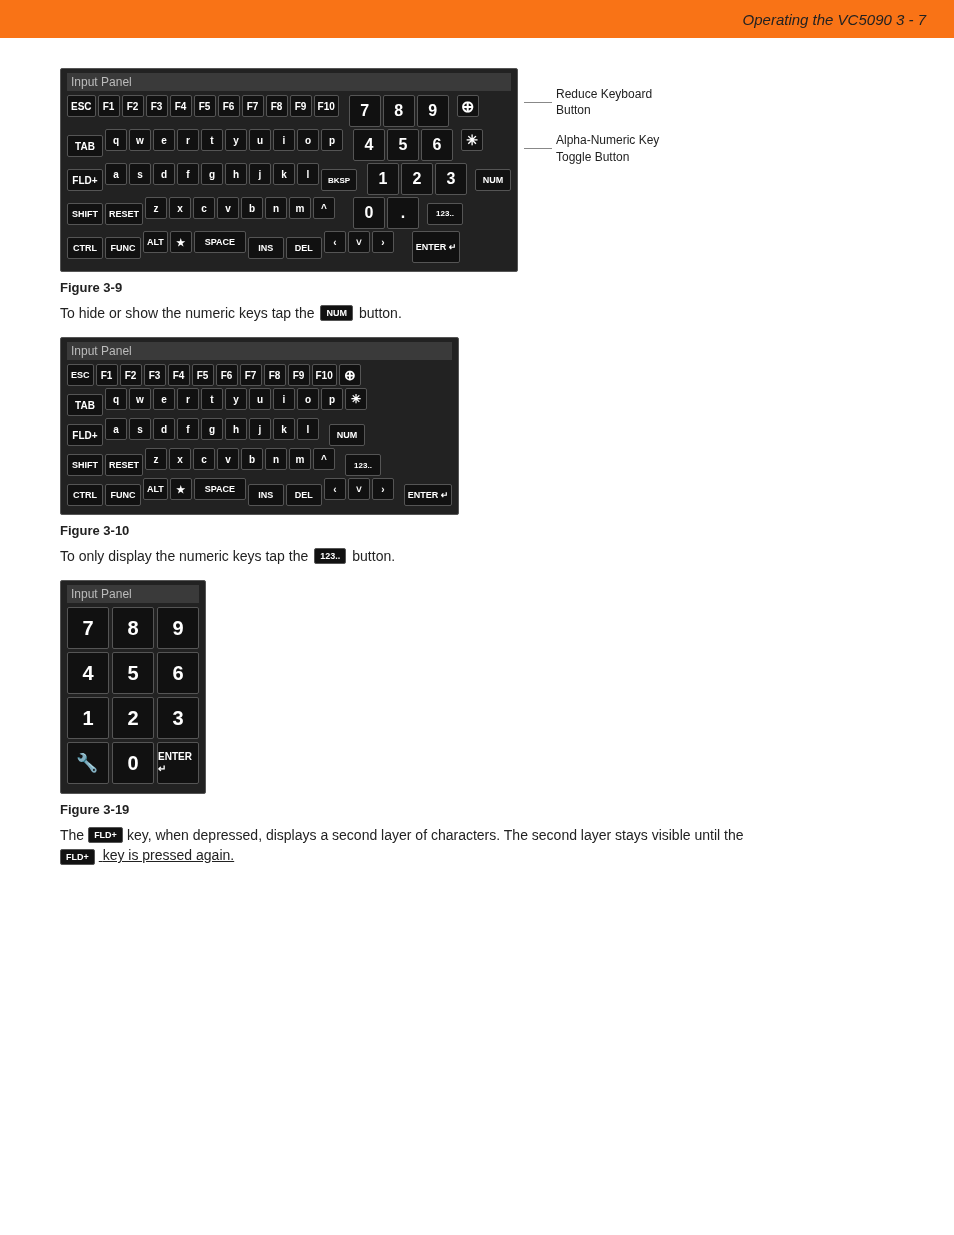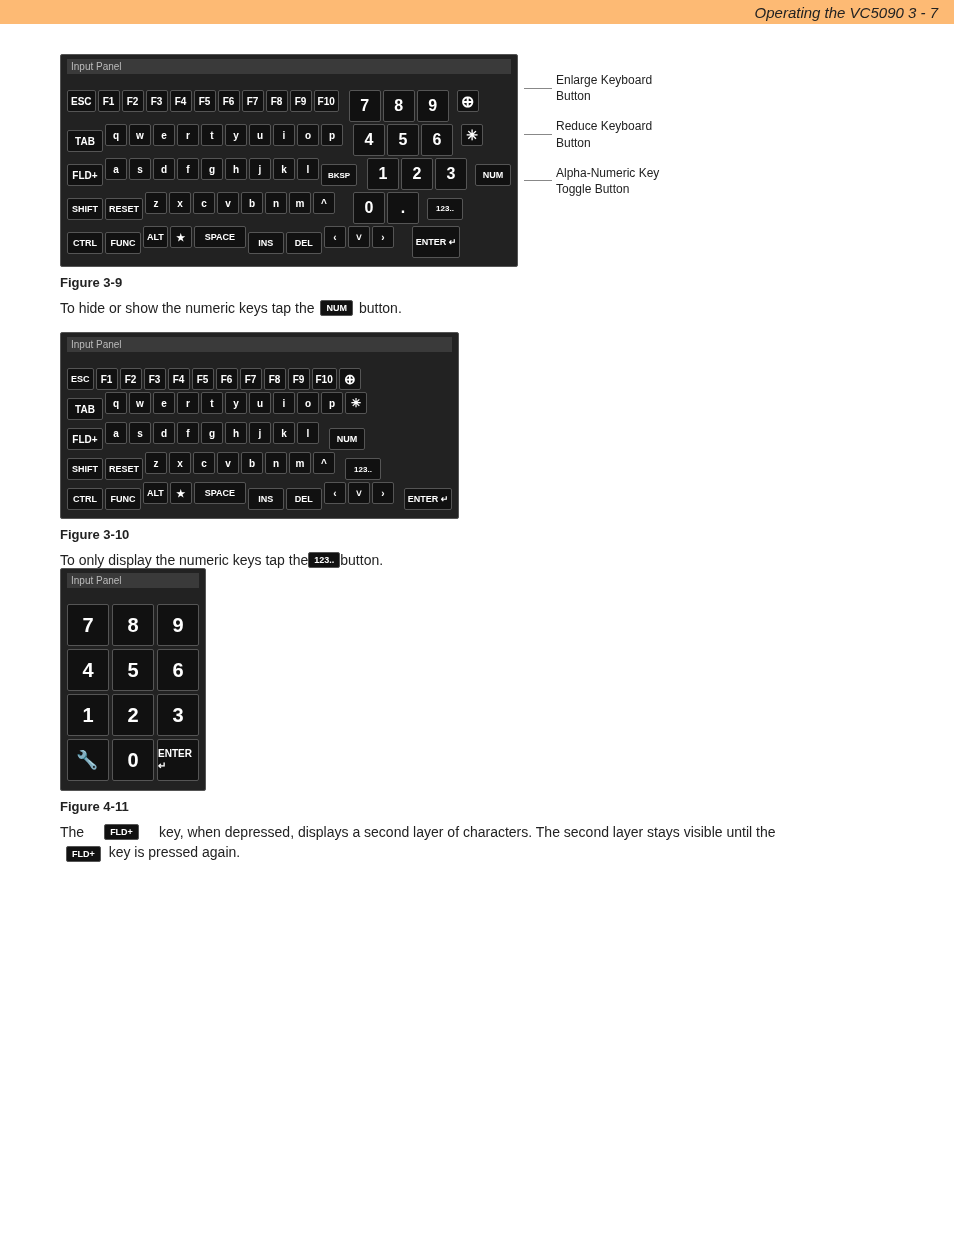--- a/index.html
+++ b/index.html
@@ -7,26 +7,26 @@
       font-family: Arial, sans-serif;
       background: #ffffff;
       width: 954px;
       min-height: 1235px;
       color: #222;
       font-size: 14px;
     }
 
     
     .header-bar {
-      background: #fdba74;
-      height: 24px;
+      background: #f97316;
+      height: 38px;
       display: flex;
       align-items: center;
       justify-content: flex-end;
-      padding-right: 16px;
+      padding-right: 28px;
     }
     .header-title {
       font-size: 15px;
       color: #222;
       font-style: italic;
     }
 
     
     .content {
       padding: 30px 60px 40px 60px;
@@ -36,23 +36,23 @@
     .keyboard-panel {
       border: 1.5px solid #555;
       background: #222;
       display: inline-block;
       padding: 4px 6px 6px 6px;
       border-radius: 2px;
     }
     .panel-title-bar {
       background: #3a3a3a;
       color: #bbb;
-      font-size: 10px;
+      font-size: 12px;
       padding: 2px 4px;
-      margin-bottom: 16px;
+      margin-bottom: 4px;
       font-family: Arial, sans-serif;
     }
     .kb-row {
       display: flex;
       gap: 2px;
       margin-bottom: 2px;
     }
     .key {
       background: #111;
       color: #fff;
@@ -265,24 +265,20 @@
           <div style="width:6px"></div>
           <div style="width:6px"></div>
           <div class="key numpad tall" style="font-size:9px;line-height:1.2">ENTER ↵</div>
         </div>
       </div>
     </div>
 
     <div class="callouts-right">
       <div class="callout-row">
         <div class="callout-dash"></div>
-        <div class="callout-label">Enlarge Keyboard Button</div>
-      </div>
-      <div class="callout-row">
-        <div class="callout-dash"></div>
         <div class="callout-label">Reduce Keyboard Button</div>
       </div>
       <div class="callout-row">
         <div class="callout-dash"></div>
         <div class="callout-label">Alpha-Numeric Key Toggle Button</div>
       </div>
     </div>
   </div>
 
   <div class="figure-label">Figure 3-9</div>
@@ -371,21 +367,21 @@
         <div class="key">˅</div>
         <div class="key">›</div>
         <div style="width:6px"></div>
         <div class="key wide" style="font-size:9px">ENTER ↵</div>
       </div>
     </div>
   </div>
 
   <div class="figure-label">Figure 3-10</div>
 
-  <div style="display:flex;align-items:center;gap:0;">
+  <div style="display:flex;align-items:center;gap:6px;margin-bottom:16px;">
     <span>To only display the numeric keys tap the</span>
     <span style="display:inline-flex;align-items:center;justify-content:center;background:#111;color:#fff;border:1px solid #555;border-radius:2px;font-size:9px;padding:2px 5px;font-weight:bold;">123..</span>
     <span>button.</span>
   </div>
 
   <div style="margin-bottom:6px;">
     <div class="numpad-panel">
       <div class="panel-title-bar">Input Panel</div>
       <div class="numpad-row">
         <div class="numpad-key">7</div>
@@ -403,25 +399,25 @@
         <div class="numpad-key">3</div>
       </div>
       <div class="numpad-row">
         <div class="numpad-key wrench-key">🔧</div>
         <div class="numpad-key">0</div>
         <div class="numpad-key enter-key" style="font-size:10px;line-height:1.2">ENTER ↵</div>
       </div>
     </div>
   </div>
 
-  <div class="figure-label">Figure 4-11</div>
-
-  <div style="display:flex;align-items:flex-start;gap:20px;flex-wrap:wrap;margin-top:10px;">
+  <div class="figure-label">Figure 3-19</div>
+
+  <div style="display:flex;align-items:flex-start;gap:4px;flex-wrap:wrap;margin-top:10px;">
     <span>The</span>
     <span style="display:inline-flex;align-items:center;justify-content:center;background:#111;color:#fff;border:1px solid #555;border-radius:2px;font-size:9px;padding:2px 5px;font-weight:bold;">FLD+</span>
     <span>key, when depressed, displays a second layer of characters. The second layer stays visible until the</span>
   </div>
-  <div style="margin-top:4px;margin-left:6px;">
+  <div style="margin-top:4px;margin-left:0;text-decoration:underline;">
     <span style="display:inline-flex;align-items:center;justify-content:center;background:#111;color:#fff;border:1px solid #555;border-radius:2px;font-size:9px;padding:2px 5px;font-weight:bold;margin-right:4px;">FLD+</span>
     <span>key is pressed again.</span>
   </div>
 
 </div>
 
 </body></html>

